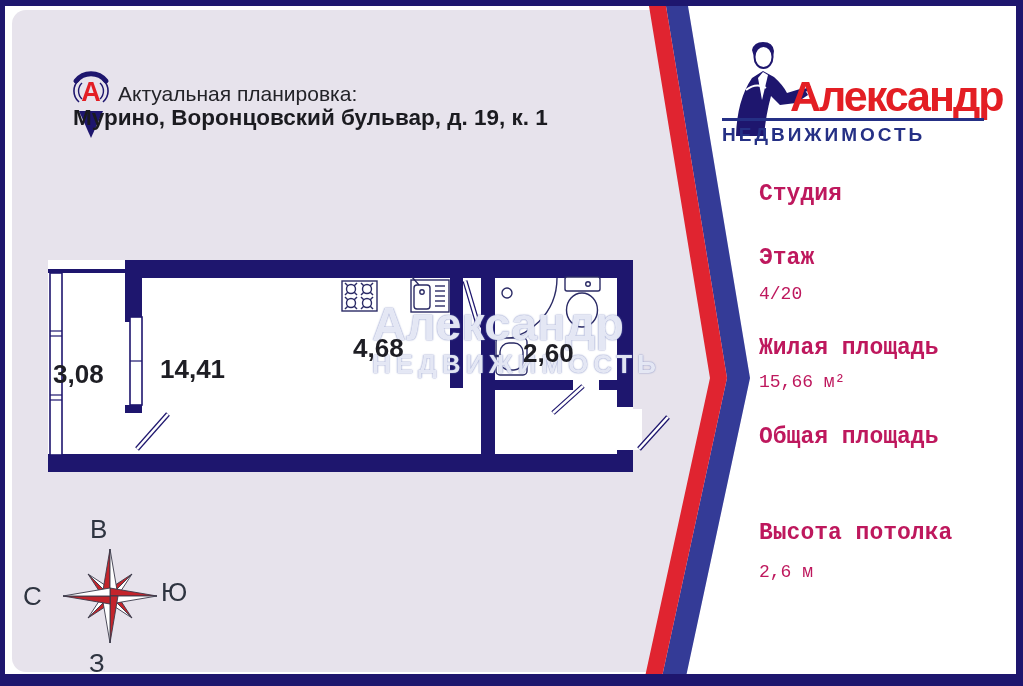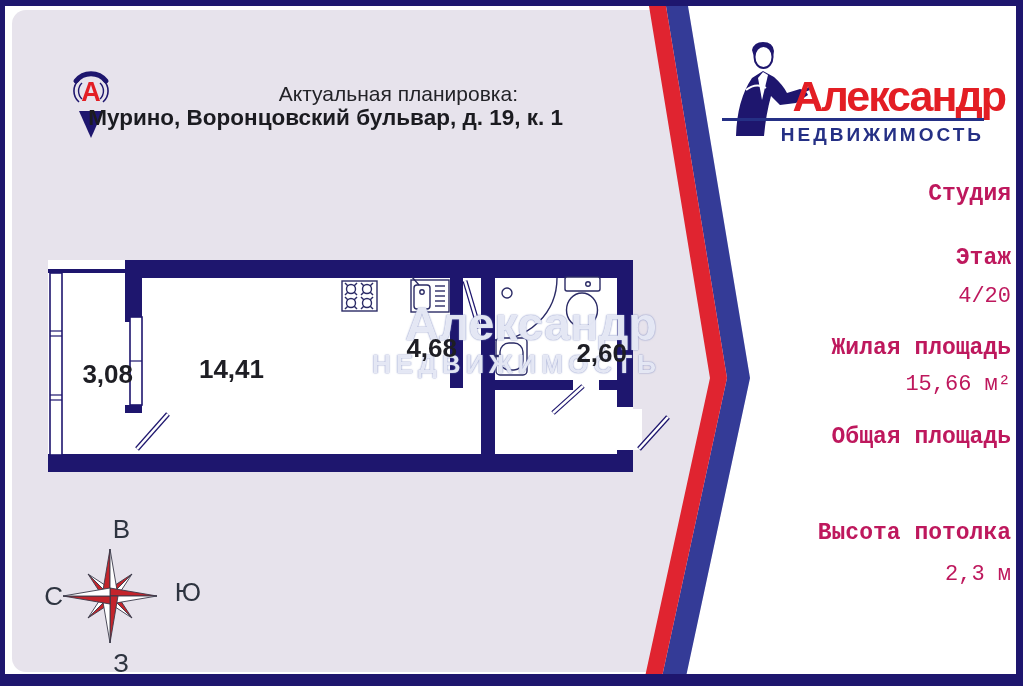--- a/index.html
+++ b/index.html
@@ -1,29 +1,29 @@
 <!DOCTYPE html>
 <html><head>
 <meta charset="utf-8">
 <style>
   html,body{margin:0;padding:0;background:#9a96a8;}
   .stage{position:relative;width:1023px;height:686px;overflow:hidden;
          font-family:"Liberation Sans",sans-serif;background:#fff;}
   .abs{position:absolute;}
-  .ctr{text-align:right;}
+  .ctr{text-align:left;}
   .bg-svg,.plan-svg,.compass-svg,.pin-svg,.man-svg{position:absolute;display:block;}
   .hdr1{left:118px;top:82px;width:400px;font-size:21px;color:#232328;}
   .hdr2{left:73px;top:105px;width:490px;font-size:22.5px;font-weight:700;color:#1b1b20;}
   .brand{left:790px;top:72px;width:215px;font-size:43px;font-weight:700;color:#e31e24;
          letter-spacing:-2px;white-space:nowrap;}
   .brand-sub{left:722px;top:118px;width:262px;font-size:19px;font-weight:700;color:#253085;
          letter-spacing:3px;border-top:3px solid #253085;padding-top:3px;white-space:nowrap;}
   .prow{left:759px;width:252px;color:#be185d;font-family:Liberation Mono, monospace;}
   .plabel{font-size:23px;font-weight:700;}
-  .pvalue{font-size:22px;font-weight:400;}
+  .pvalue{font-size:18px;font-weight:400;}
   .room-label{width:104px;font-size:26px;font-weight:600;color:#1e1e24;}
   .wm{left:372px;width:285px;color:rgba(250,251,255,0.82);font-weight:700;
       text-shadow:0 0 2px rgba(120,132,190,0.65), 0 0 1px rgba(120,132,190,0.85);}
   .wm1{top:296px;font-size:47px;}
   .wm2{top:349px;font-size:26px;letter-spacing:5px;}
   .cmp{width:40px;font-size:26px;color:#2e3440;}
 </style>
 </head>
 <body>
 
@@ -64,21 +64,21 @@
   <div class="abs ctr brand">Александр</div>
   <div class="abs ctr brand-sub">НЕДВИЖИМОСТЬ</div>
 
   <div class="abs ctr prow plabel" style="top:181px">Студия</div>
   <div class="abs ctr prow plabel" style="top:245px">Этаж</div>
   <div class="abs ctr prow pvalue" style="top:284px">4/20</div>
   <div class="abs ctr prow plabel" style="top:335px">Жилая площадь</div>
   <div class="abs ctr prow pvalue" style="top:372px">15,66 м²</div>
   <div class="abs ctr prow plabel" style="top:424px">Общая площадь</div>
   <div class="abs ctr prow plabel" style="top:520px">Высота потолка</div>
-  <div class="abs ctr prow pvalue" style="top:562px">2,3 м</div>
+  <div class="abs ctr prow pvalue" style="top:562px">2,6 м</div>
 
   <svg class="plan-svg" style="left:45px;top:255px" width="630" height="225" viewBox="0 0 630 225">
 
     <rect x="3" y="5" width="585" height="212" fill="#ffffff"></rect>
 
     <rect x="80" y="5" width="508" height="18" fill="#1e166e"></rect>
     <rect x="80" y="5" width="17" height="62" fill="#1e166e"></rect>
     <rect x="572" y="5" width="16" height="212" fill="#1e166e"></rect>
     <rect x="3" y="199" width="585" height="18" fill="#1e166e"></rect>
     <rect x="405" y="23" width="13" height="110" fill="#1e166e"></rect>

